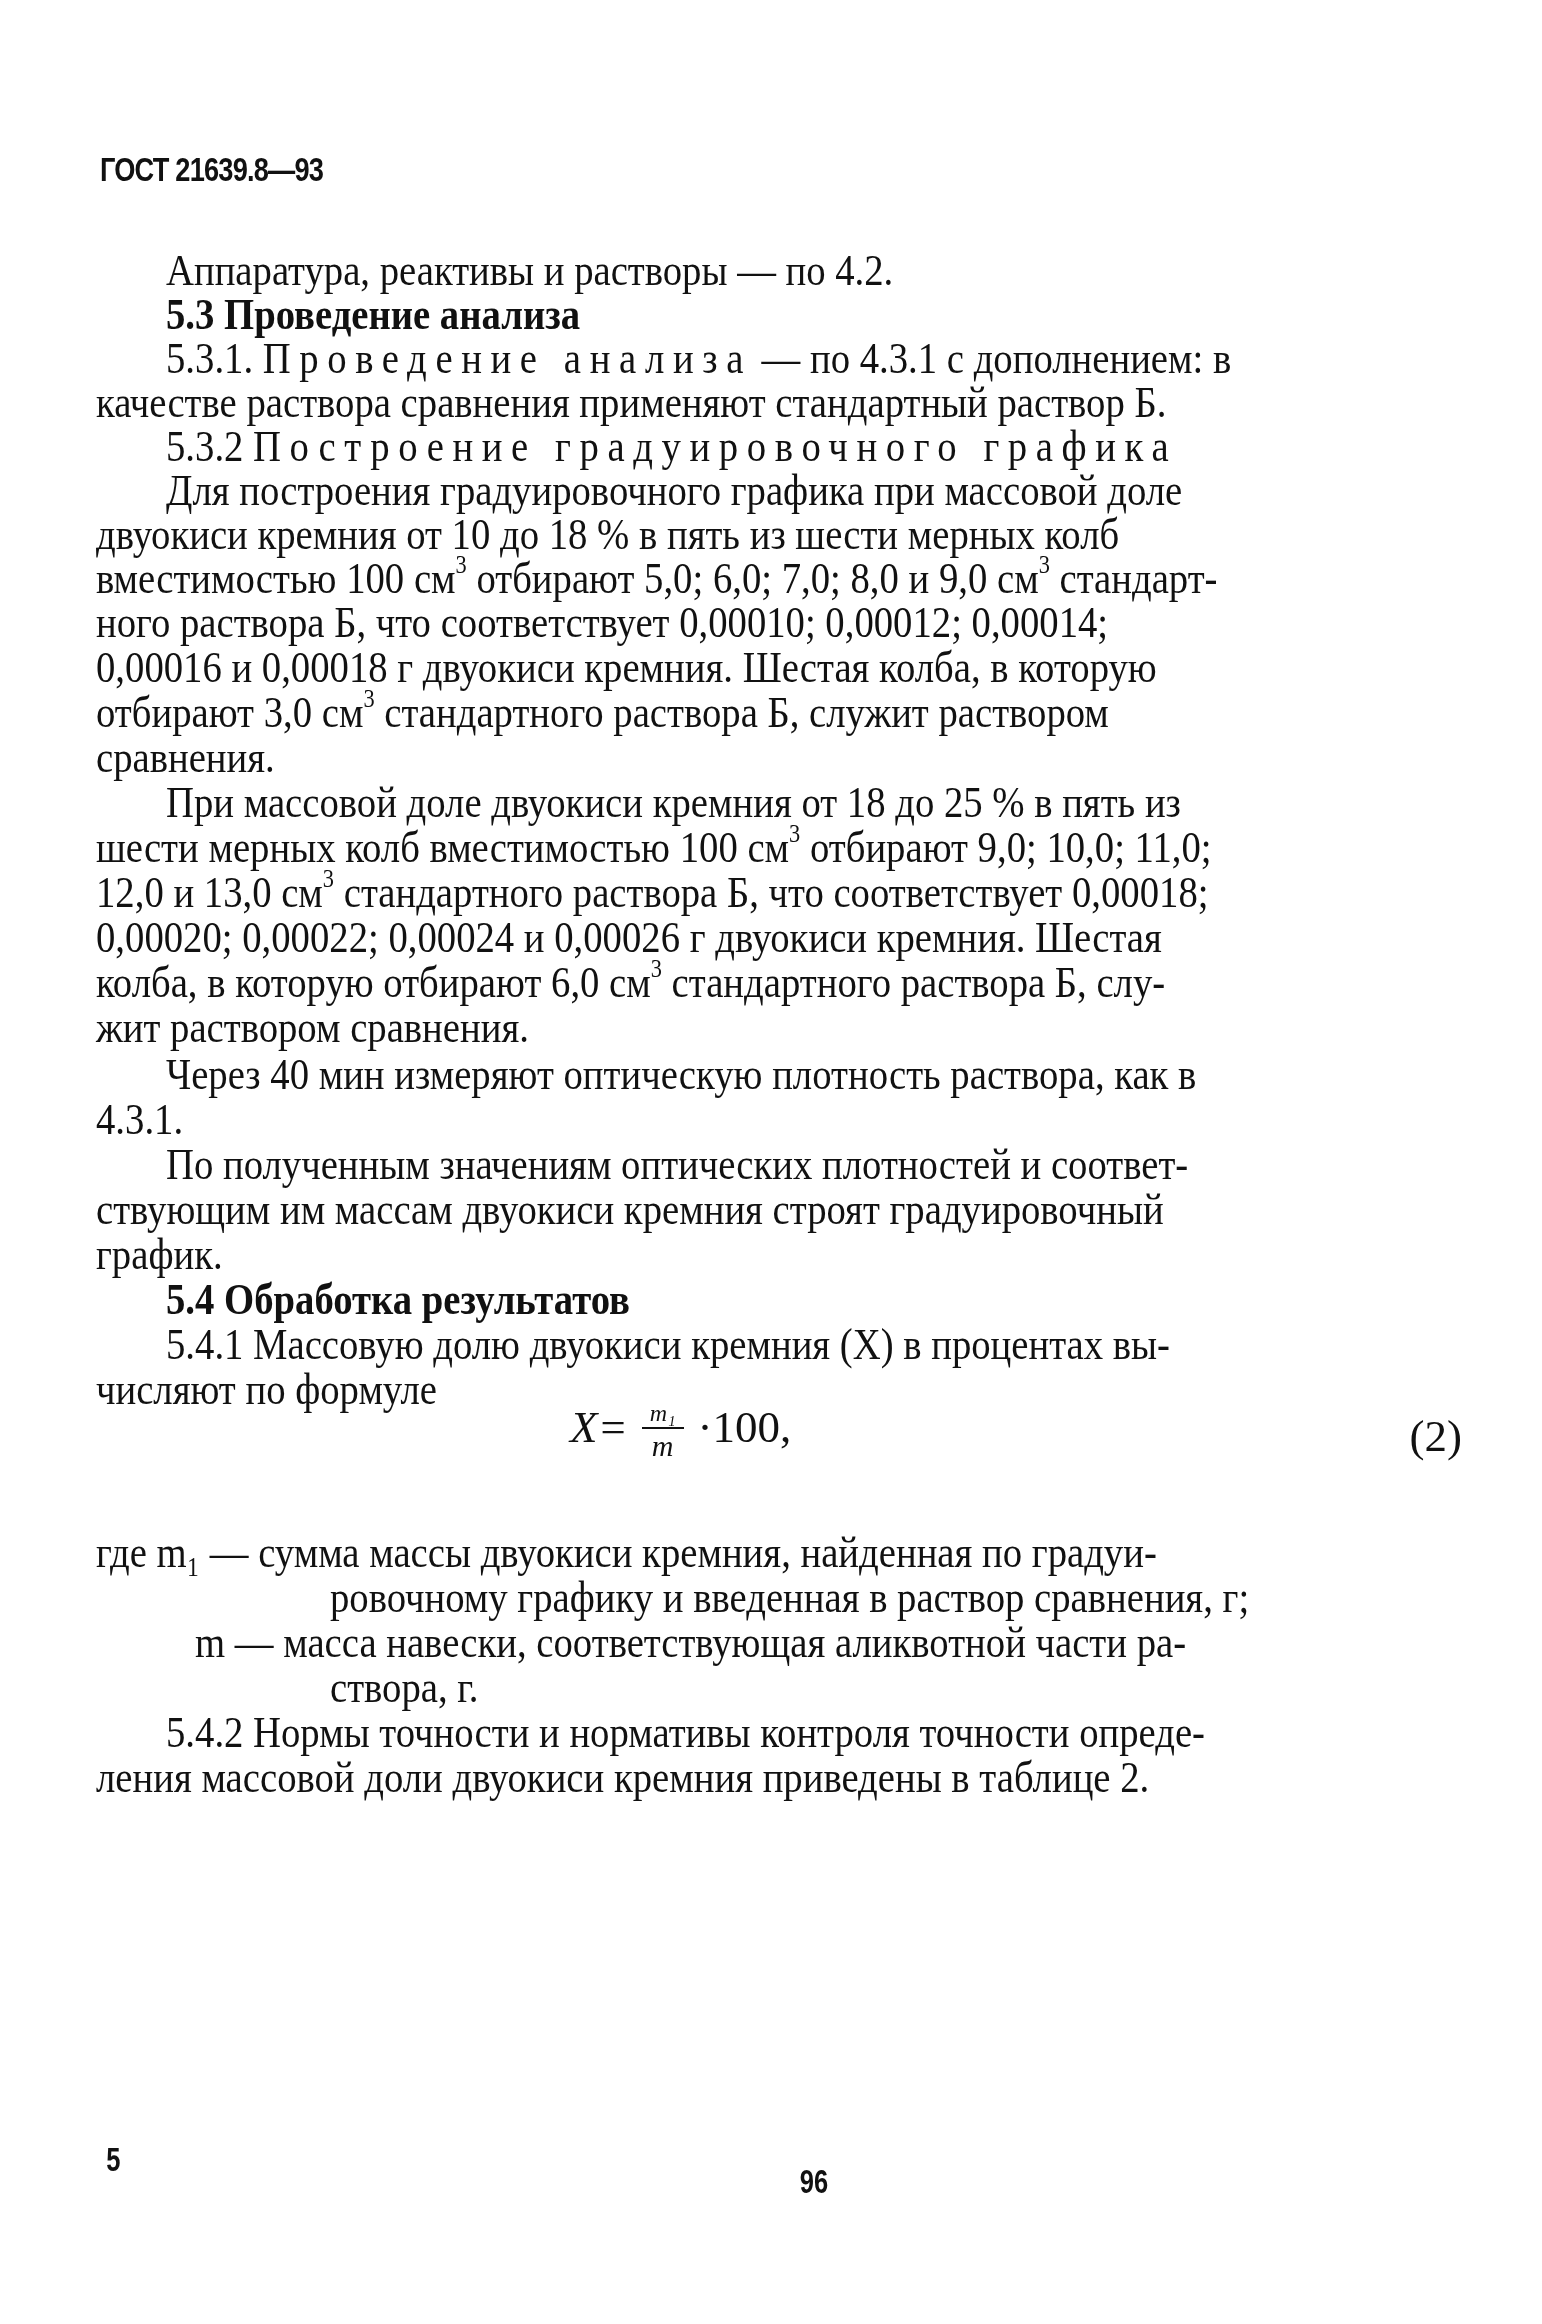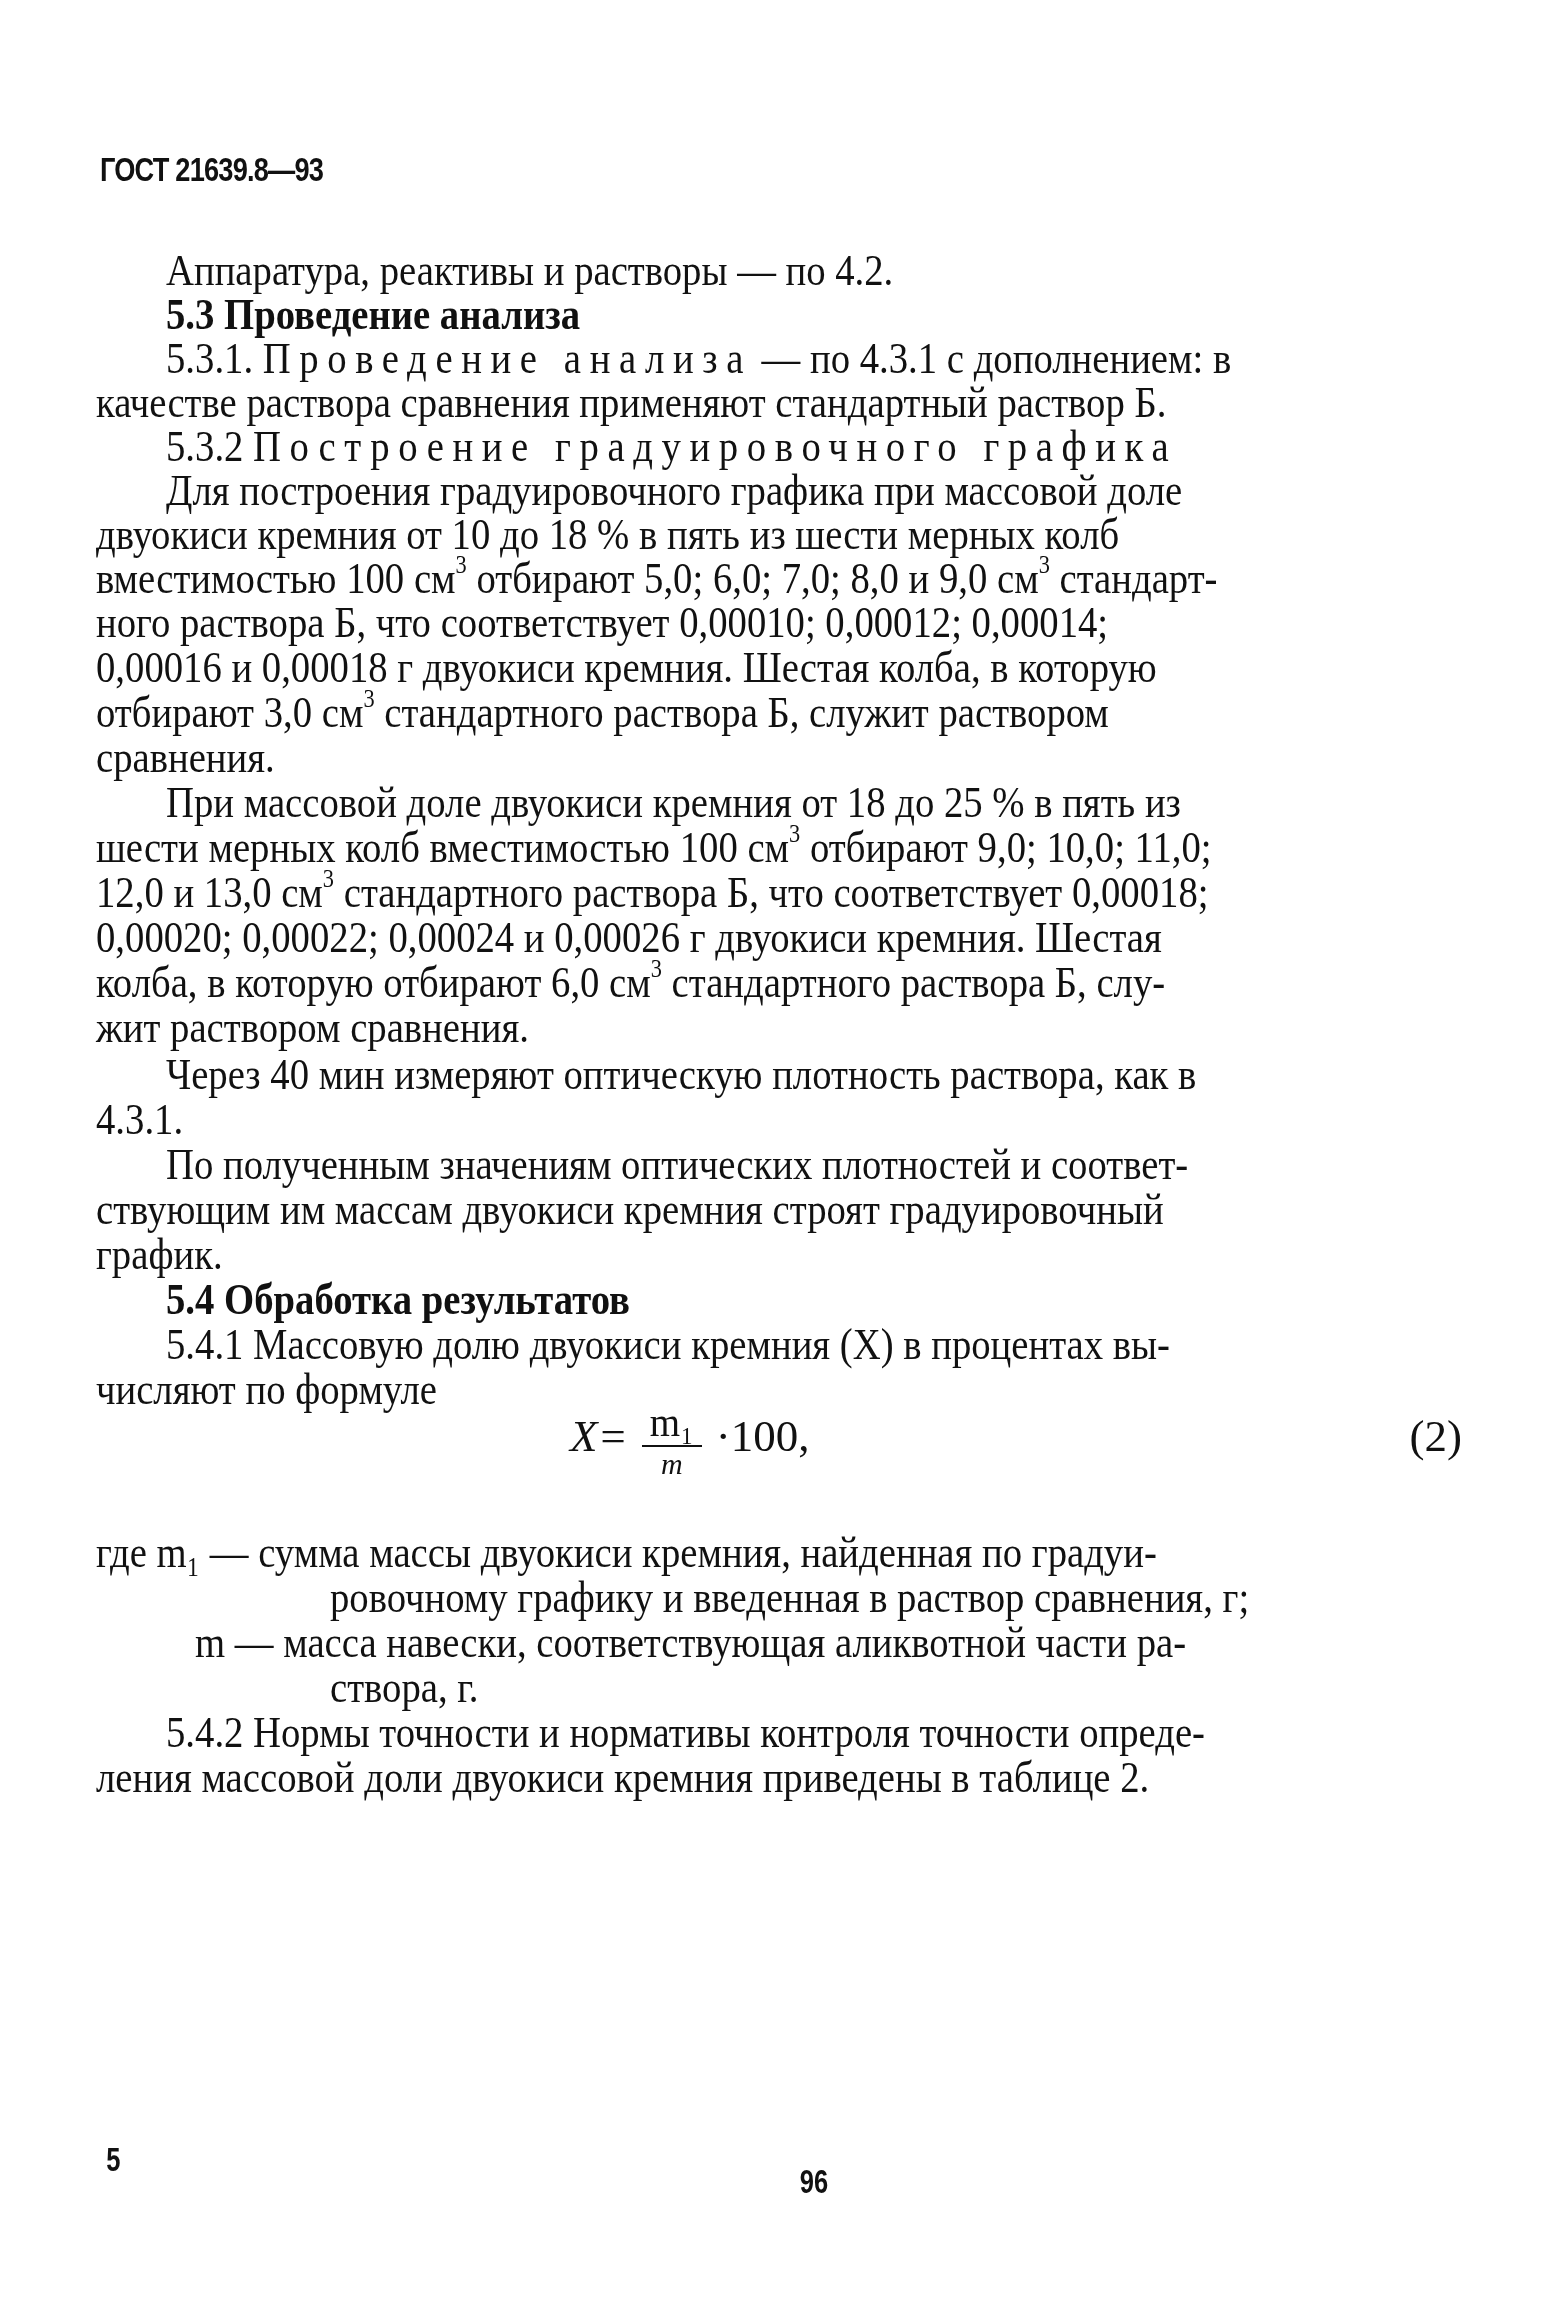--- a/index.html
+++ b/index.html
@@ -8,21 +8,21 @@
   .hdr { position:absolute; left:100px; top:150px; font-family:"Liberation Sans", sans-serif;
          font-weight:bold; font-size:34px; letter-spacing:-1px; transform:scaleX(0.8); transform-origin:left; }
   .ln { position:absolute; left:96px; width:1370px; font-size:45px; line-height:1; white-space:nowrap;
         transform:scaleX(0.86); transform-origin:left; }
   .ind { left:166px; }
   .b { font-weight:bold; }
   .sp { letter-spacing:10px; }
   sup { font-size:26px; vertical-align:top; position:relative; top:-4px; }
   .formula { position:absolute; top:1400px; left:570px; font-size:45px; }
   .frac { display:inline-block; vertical-align:middle; text-align:center; margin:0 14px; }
-  .frac .num { display:block; font-size:39px; border-bottom:2px solid #111; padding:0 8px; }
+  .frac .num { display:block; font-style:italic; font-size:24px; border-bottom:2px solid #111; padding:0 8px; }
   .frac .den { display:block; font-style:italic; font-size:30px; }
   .eqno { position:absolute; top:1410px; right:80px; font-size:45px; }
   .foot { position:absolute; font-family:"Liberation Sans", sans-serif; font-weight:bold; font-size:34px; transform:scaleX(0.75); }
   i { font-style:italic; }
 </style>
 </head>
 <body>
 
 <div class="hdr">ГОСТ 21639.8—93</div>
 

